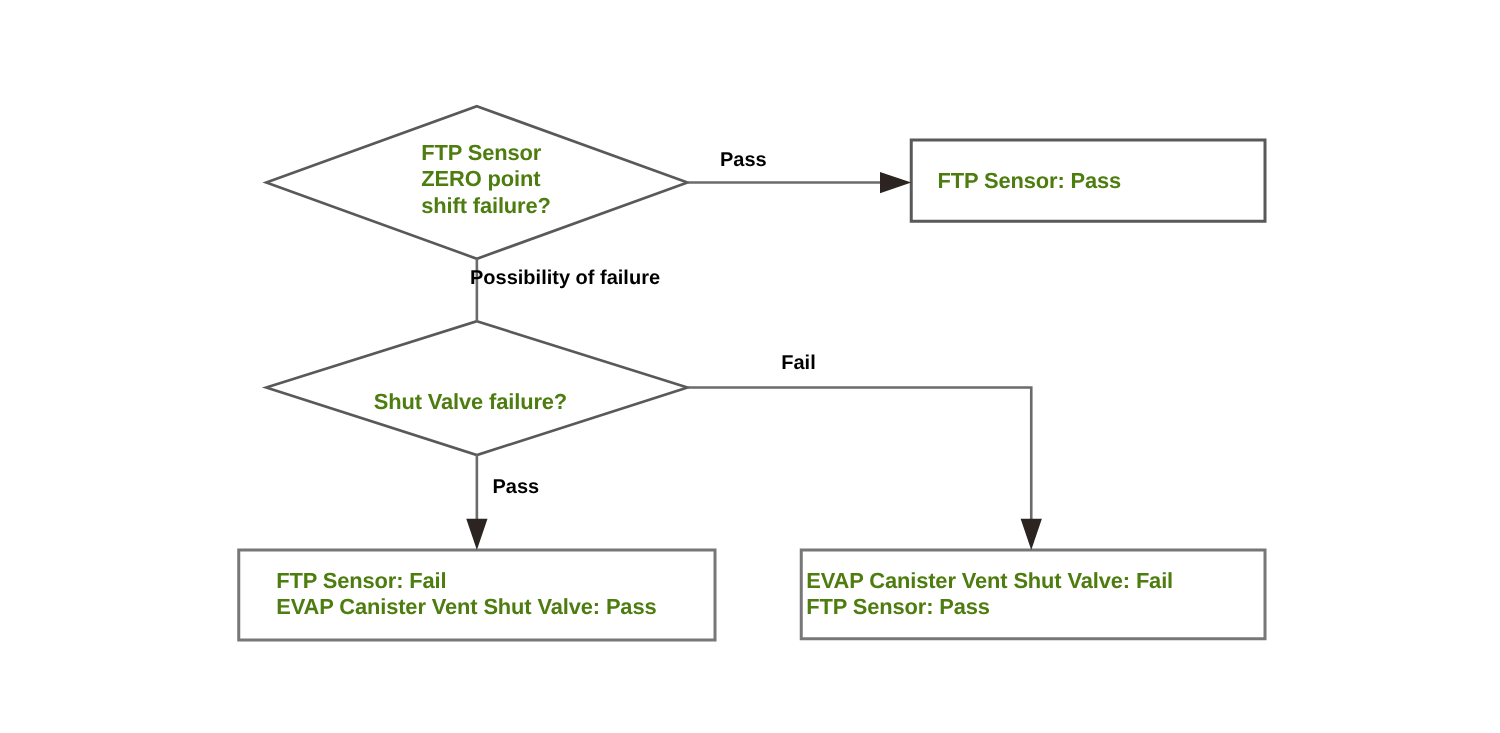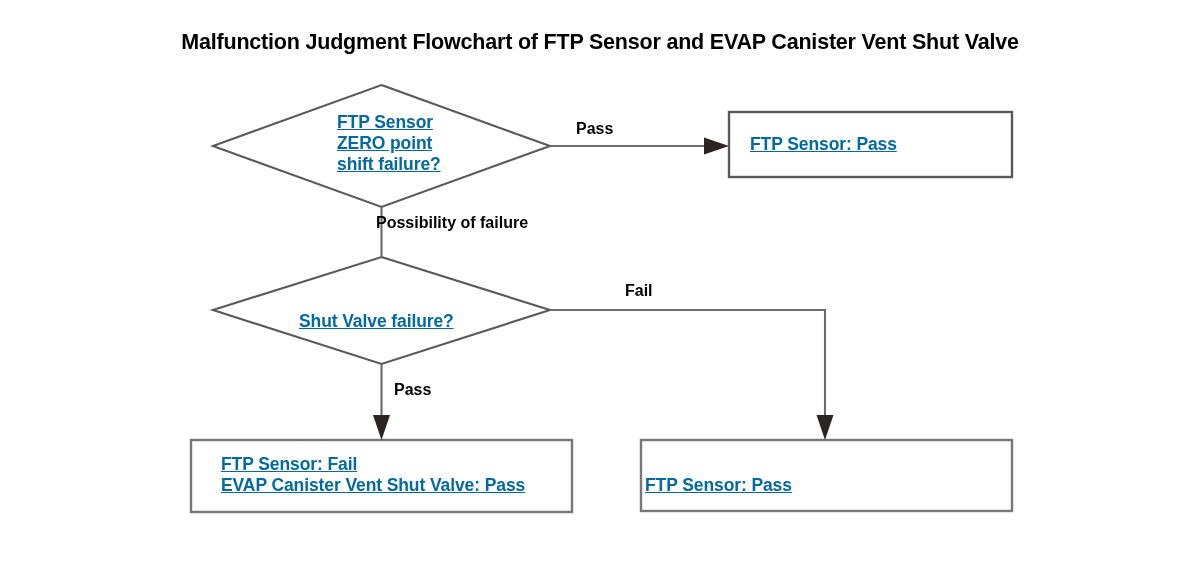--- a/index.html
+++ b/index.html
@@ -19,25 +19,24 @@
     position: absolute;
     left: 0;
     top: 0;
     width: 1200px;
     height: 586px;
   }
   .node-text {
     position: absolute;
     font-family: "Liberation Sans", sans-serif;
     font-weight: bold;
-    color: #0369a1;
+    color: #4d7c0f;
     white-space: pre;
     line-height: 1.20;
     letter-spacing: -0.1px;
-    text-decoration: underline;
   }
   #page-title {
     position: absolute;
     left: 0;
     top: 30px;
     width: 1200px;
     text-align: center;
     font-size: 21.5px;
     font-weight: bold;
     color: #000000;
@@ -57,21 +56,20 @@
     font-size: 16px;
     color: #000000;
     white-space: pre;
   }
 </style>
 </head>
 <body>
 
 <div id="page">
 
-  <div id="page-title">Malfunction Judgment Flowchart of FTP Sensor and EVAP Canister Vent Shut Valve</div>
 
   <svg id="flow-svg" viewBox="0 0 1200 586" xmlns="http://www.w3.org/2000/svg">
 
     <polygon points="381.5,85 550,146 381.5,207 213,146" fill="#ffffff" stroke="#595959" stroke-width="2.1" stroke-linejoin="miter"></polygon>
 
     <polygon points="381.5,257 550,310 381.5,364 213,310" fill="#ffffff" stroke="#595959" stroke-width="2.1" stroke-linejoin="miter"></polygon>
 
     <rect x="729" y="112" width="283" height="65" fill="#ffffff" stroke="#595959" stroke-width="2.4"></rect>
 
     <rect x="191" y="440" width="381" height="72" fill="#ffffff" stroke="#777777" stroke-width="2.4"></rect>
@@ -91,21 +89,21 @@
   </svg>
 
   <div class="node-text decision-label" style="left:337px; top:112px; text-align:left;"><span>FTP Sensor</span><br><span>ZERO point</span><br><span>shift failure?</span></div>
 
   <div class="node-text decision-label" style="left:299px; top:290px; text-align:left;"><br><span>Shut Valve failure?</span></div>
 
   <div class="node-text process-label" style="left:750px; top:134px; text-align:left;"><span>FTP Sensor: Pass</span></div>
 
   <div class="node-text process-label" style="left:221px; top:454px; text-align:left;"><span>FTP Sensor: Fail</span><br><span>EVAP Canister Vent Shut Valve: Pass</span></div>
 
-  <div class="node-text process-label" style="left:645px; top:454px; text-align:left;"><br><span>FTP Sensor: Pass</span></div>
+  <div class="node-text process-label" style="left:645px; top:454px; text-align:left;"><span>EVAP Canister Vent Shut Valve: Fail</span><br><span>FTP Sensor: Pass</span></div>
 
   <div class="edge-label" style="left:576px; top:120px;">Pass</div>
 
   <div class="edge-label" style="left:376px; top:214px;">Possibility of failure</div>
 
   <div class="edge-label" style="left:625px; top:282px;">Fail</div>
 
   <div class="edge-label" style="left:394px; top:381px;">Pass</div>
 
 </div>

